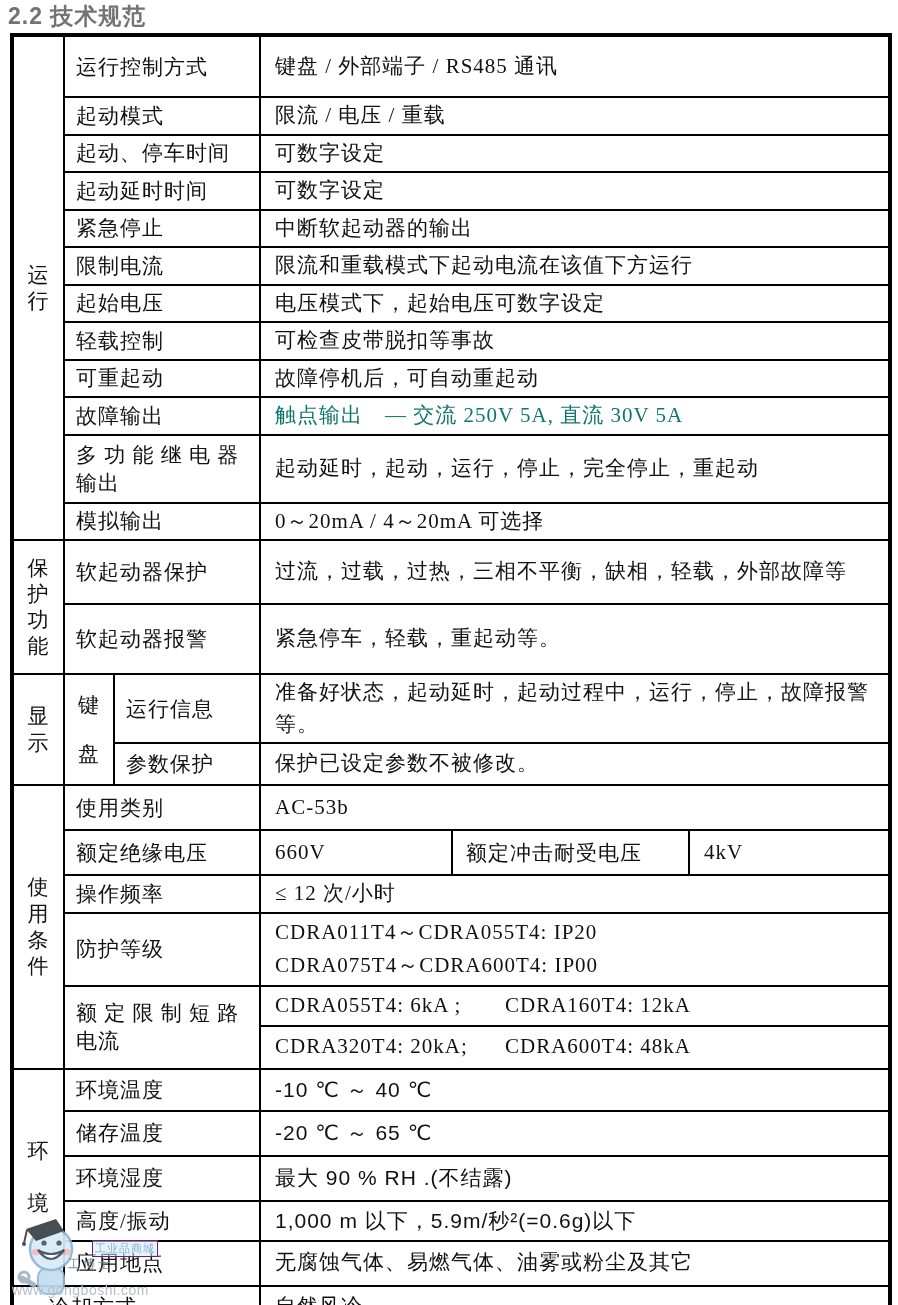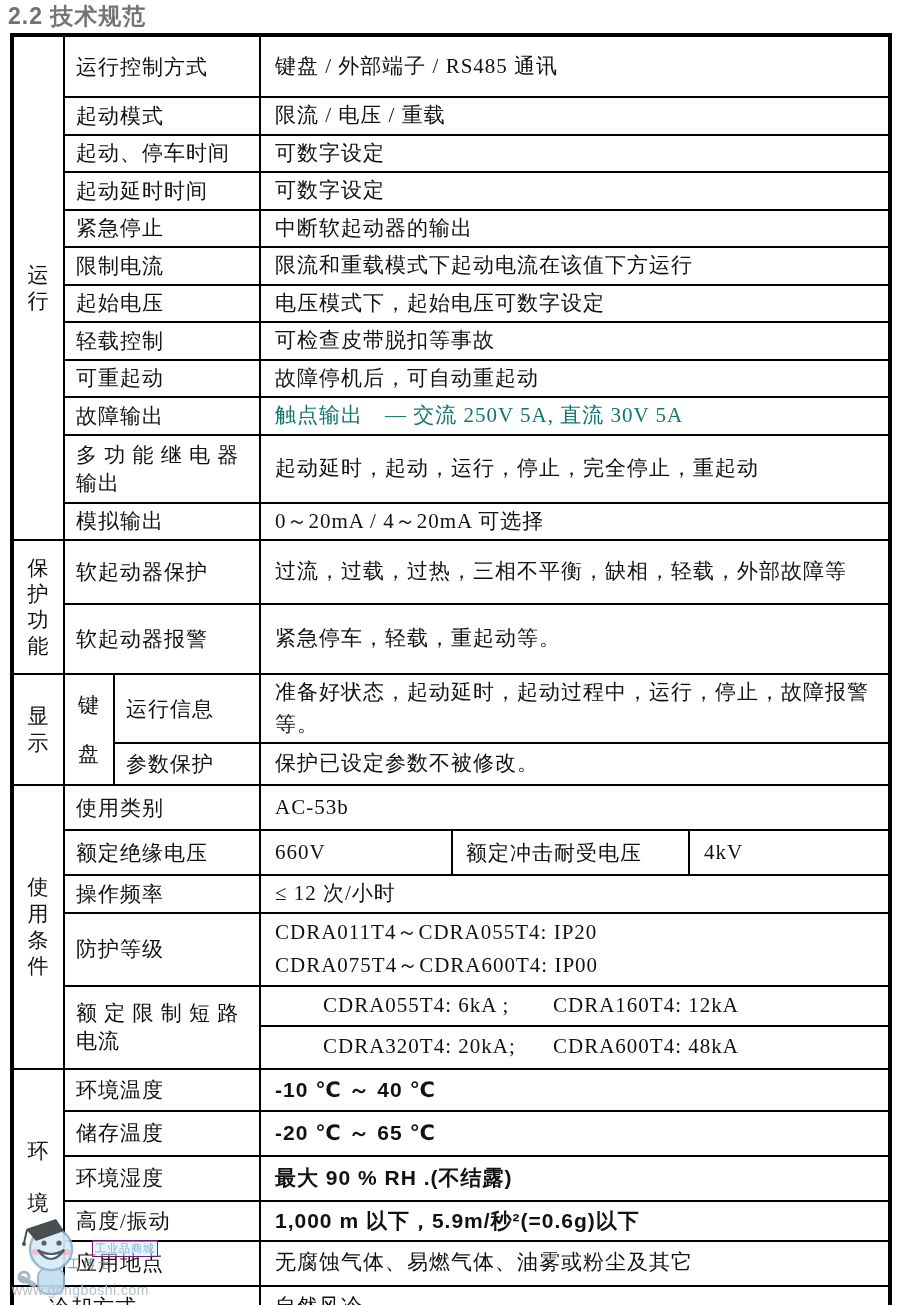--- a/index.html
+++ b/index.html
@@ -38,24 +38,24 @@
     word-break:break-all;
   }
   .vlh23 { line-height:2.3; }
   .vlh25 { line-height:2.5; }
   td.label { padding:2px 6px 2px 11px; }
   td.label2 { padding-left:13px; }
   td.value { padding:2px 8px 2px 14px; line-height:1.5; }
   td.red { color:#0f766e; }
   td.sans {
     font-family:"Liberation Sans","DejaVu Sans",sans-serif;
-    font-weight:bold; font-size:20px; letter-spacing:0;
+    font-weight:normal; font-size:20px; letter-spacing:0;
   }
   td.cooling { padding-left:35px; }
-  .pair { display:flex; align-items:center;margin-left:48px; }
+  .pair { display:flex; align-items:center; }
   .pair .pl { width:230px; flex:none; }
   .lines div { line-height:1.55; }
   
   .watermark {
     position:absolute; left:12px; top:1216px;
     width:160px; height:88px; z-index:5;
     pointer-events:none;
   }
   .wm-svg { position:absolute; left:0; top:0; opacity:.92; }
   .wm-reg { position:absolute; left:68px; top:0px; font-size:12px; color:#8a949c;

